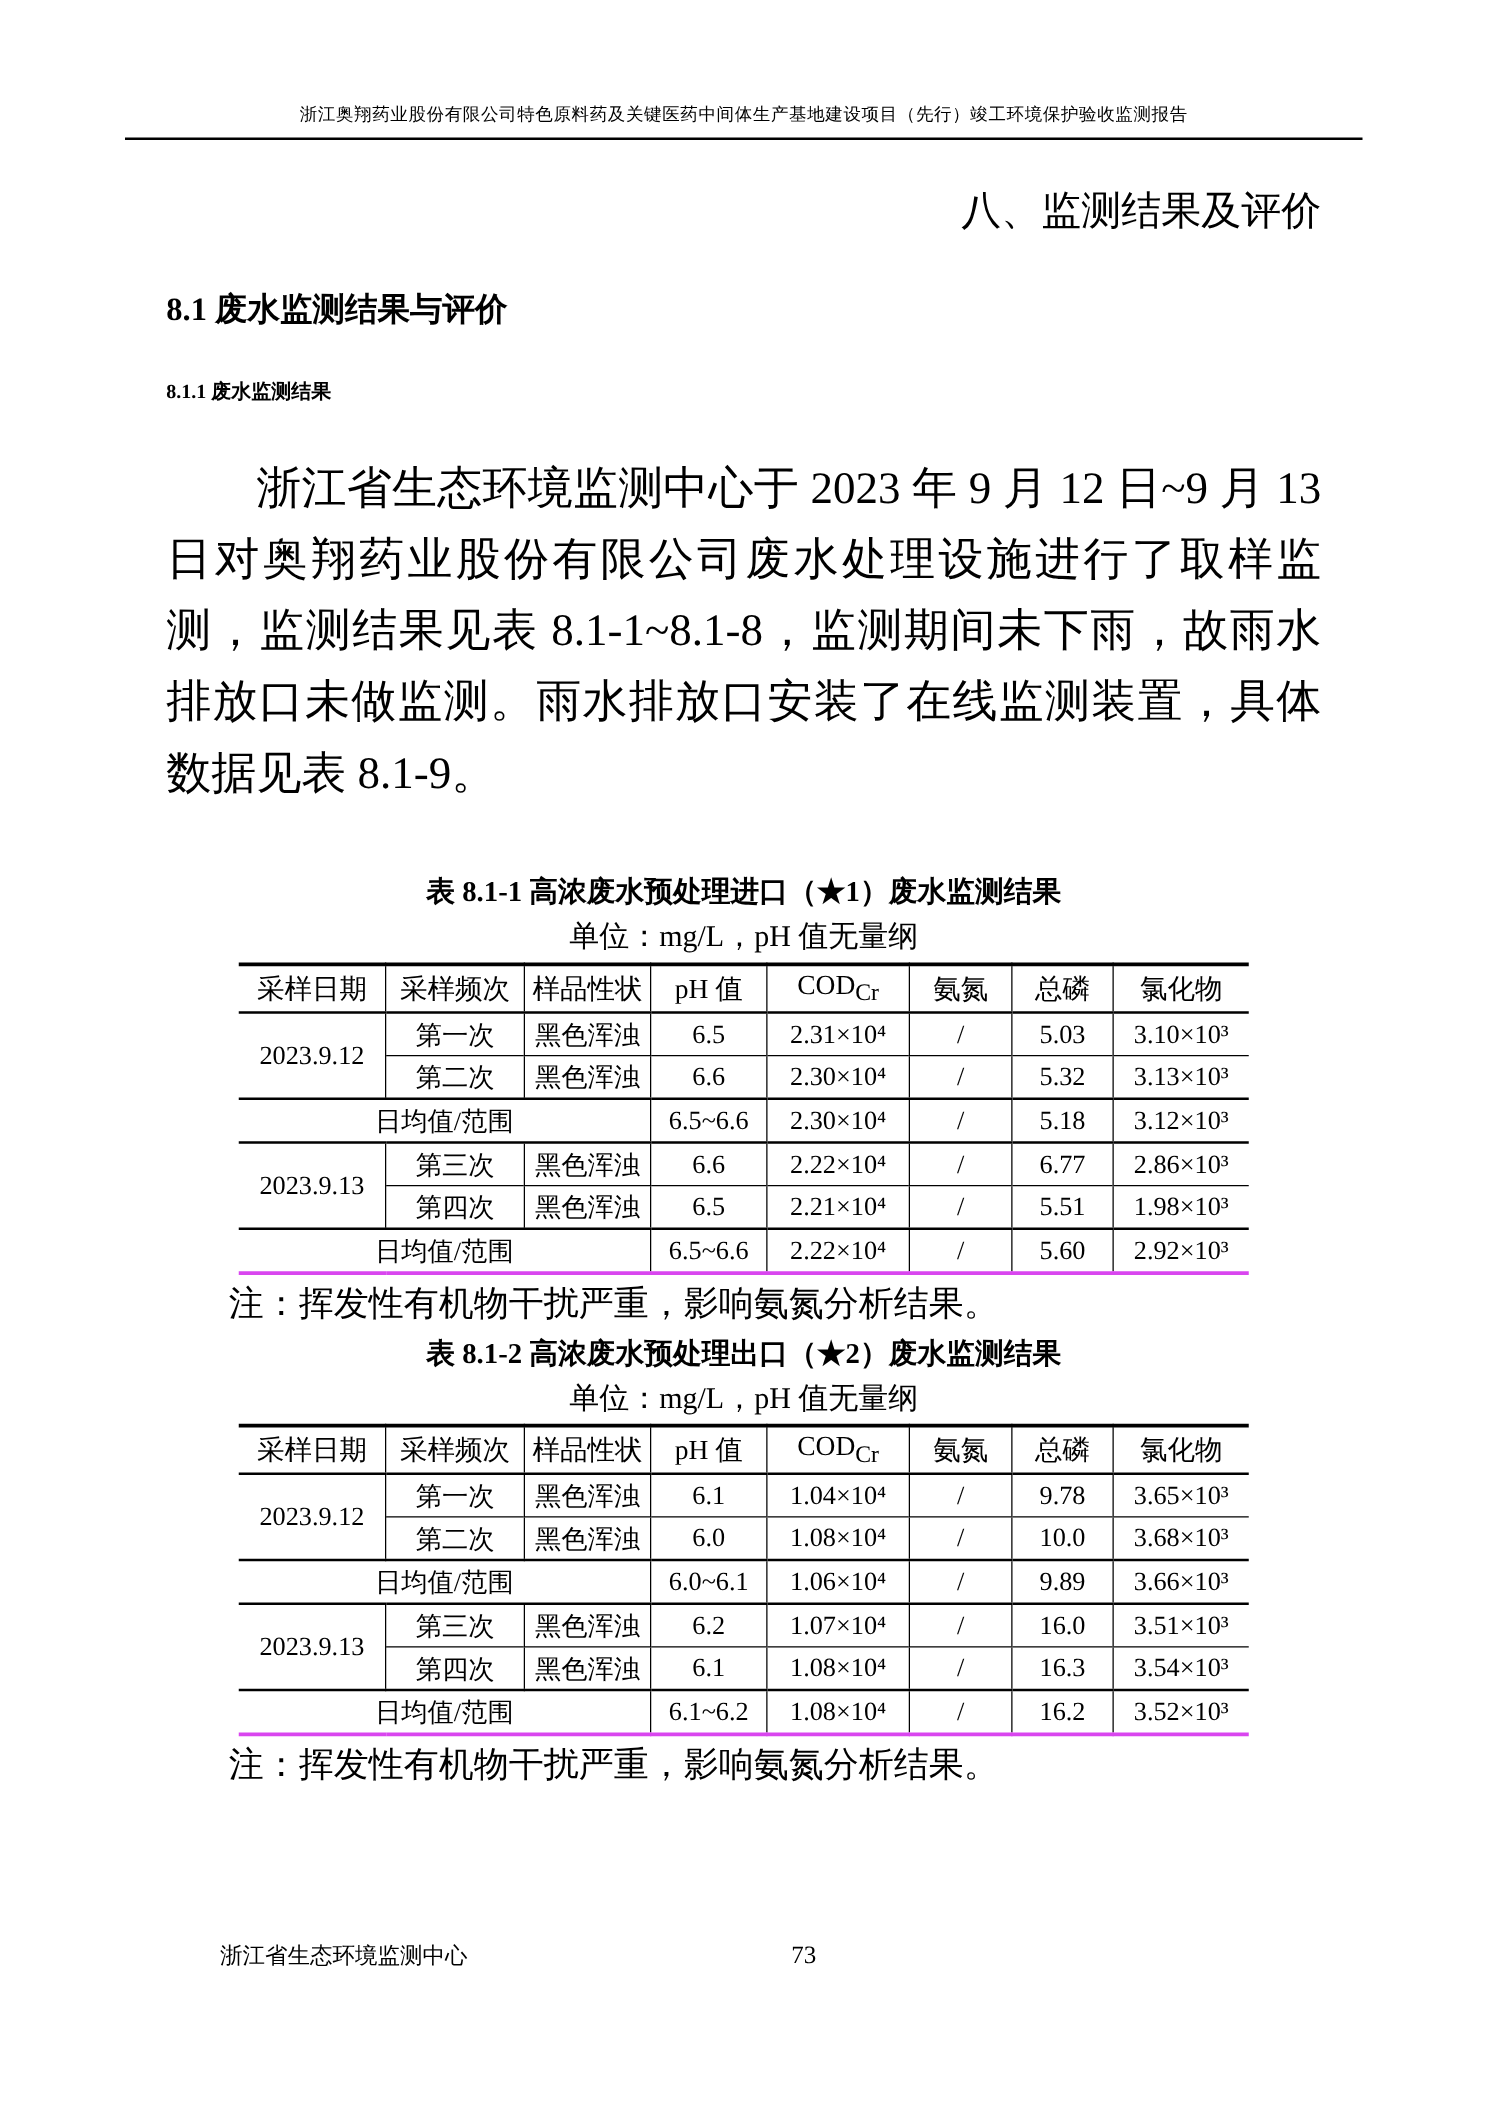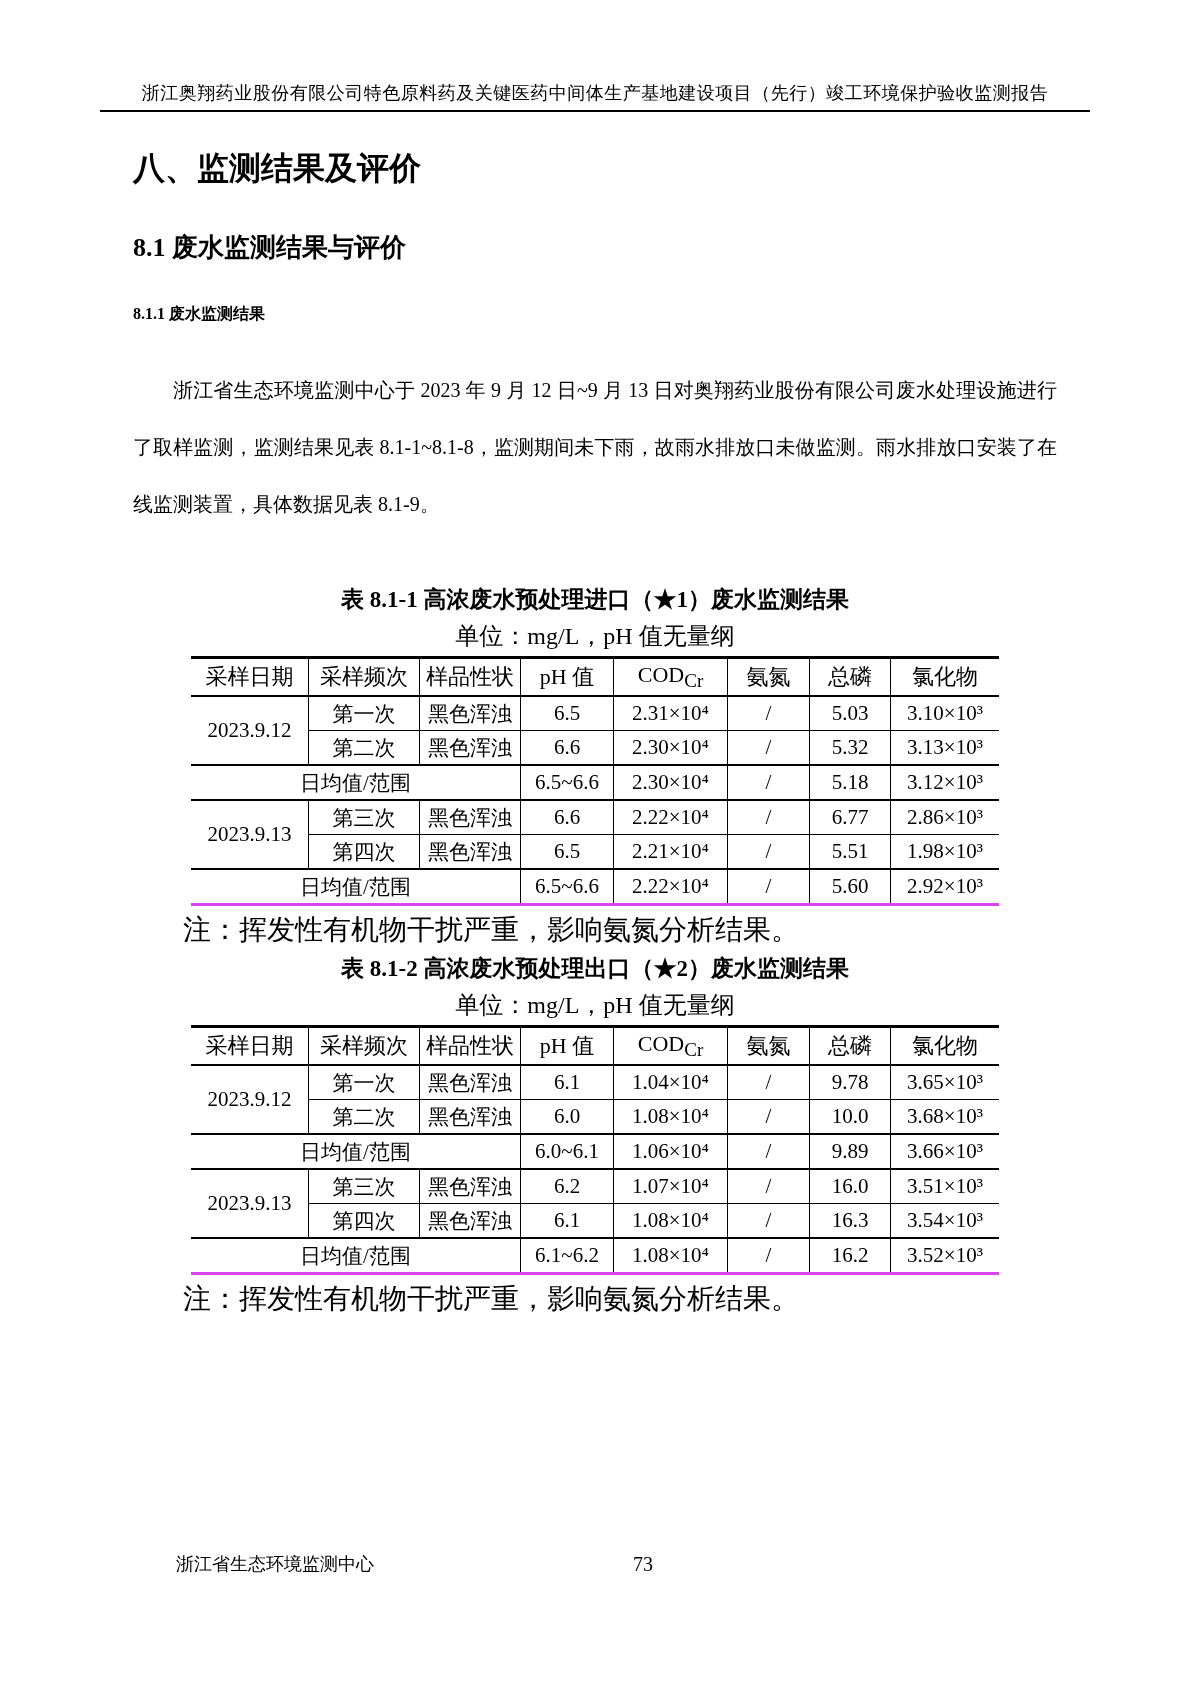--- a/index.html
+++ b/index.html
@@ -9,56 +9,56 @@
     height: 1683px;
     background: #ffffff;
     color: #000000;
     font-family: "Liberation Serif", "DejaVu Serif", serif;
     overflow: hidden;
   }
   .doc-header {
     position: absolute;
     top: 82px; left: 0; width: 100%;
     text-align: center;
-    font-size: 18px;
+    font-size: 14px;
     letter-spacing: 0.5px;
     line-height: 22px;
   }
   .header-rule {
     position: absolute;
     top: 110px; left: 100px; width: 990px;
     border-top: 2px solid #000;
     height: 0;
   }
   .content {
     position: absolute;
     top: 0; left: 133px; width: 924px;
   }
   .chapter-title {
     margin: 148px 0 0 0;
-    text-align: left;
+    text-align: right;
     font-size: 32px;
-    font-weight: bold;
+    font-weight: normal;
     line-height: 40px;
   }
   .section-heading {
     margin: 42px 0 0 0;
     font-size: 26px;
     font-weight: bold;
     line-height: 36px;
   }
   .subsection-heading {
     margin: 32px 0 0 0;
     font-size: 16px;
     font-weight: bold;
     line-height: 32px;
   }
   .body-paragraph {
     margin: 32px 0 0 0;
-    font-size: 20px;
+    font-size: 36px;
     line-height: 57px;
     text-align: justify;
     text-indent: 2em;
   }
   .table-block { width: 830px; margin: 0 auto; }
   .table-caption {
     margin: 52px 0 0 0;
     text-align: center;
     font-size: 23px;
     font-weight: bold;

